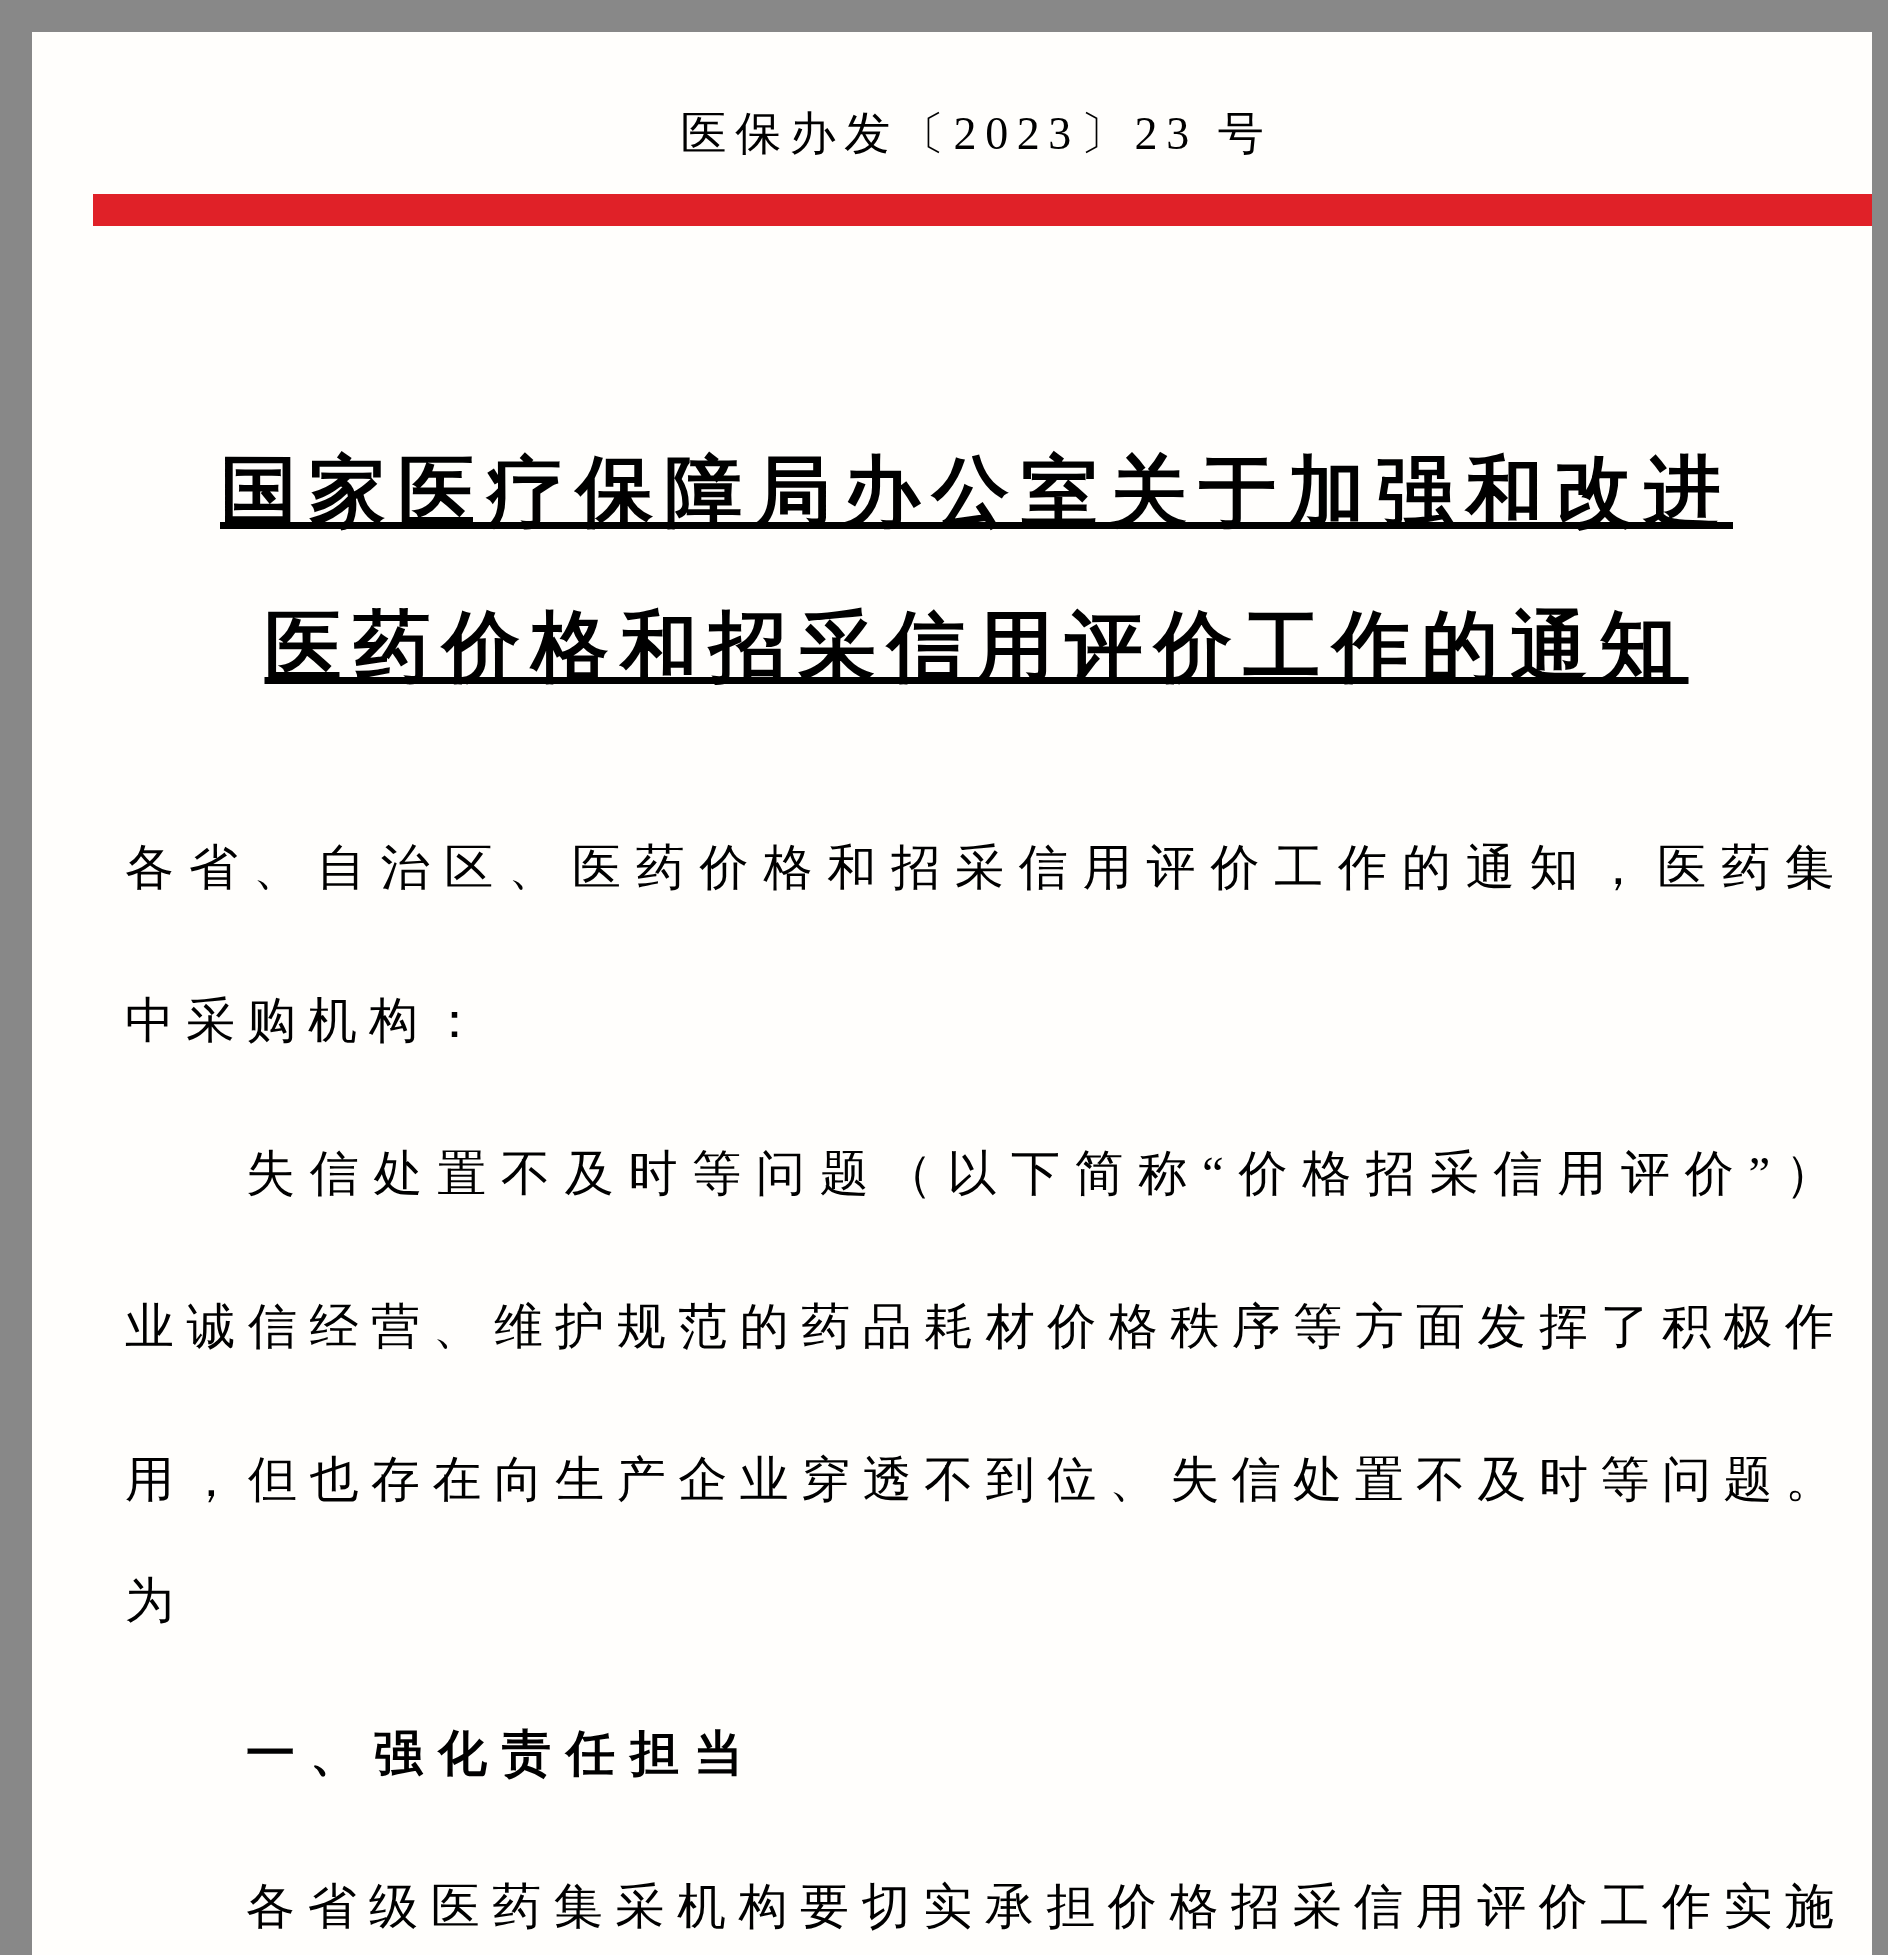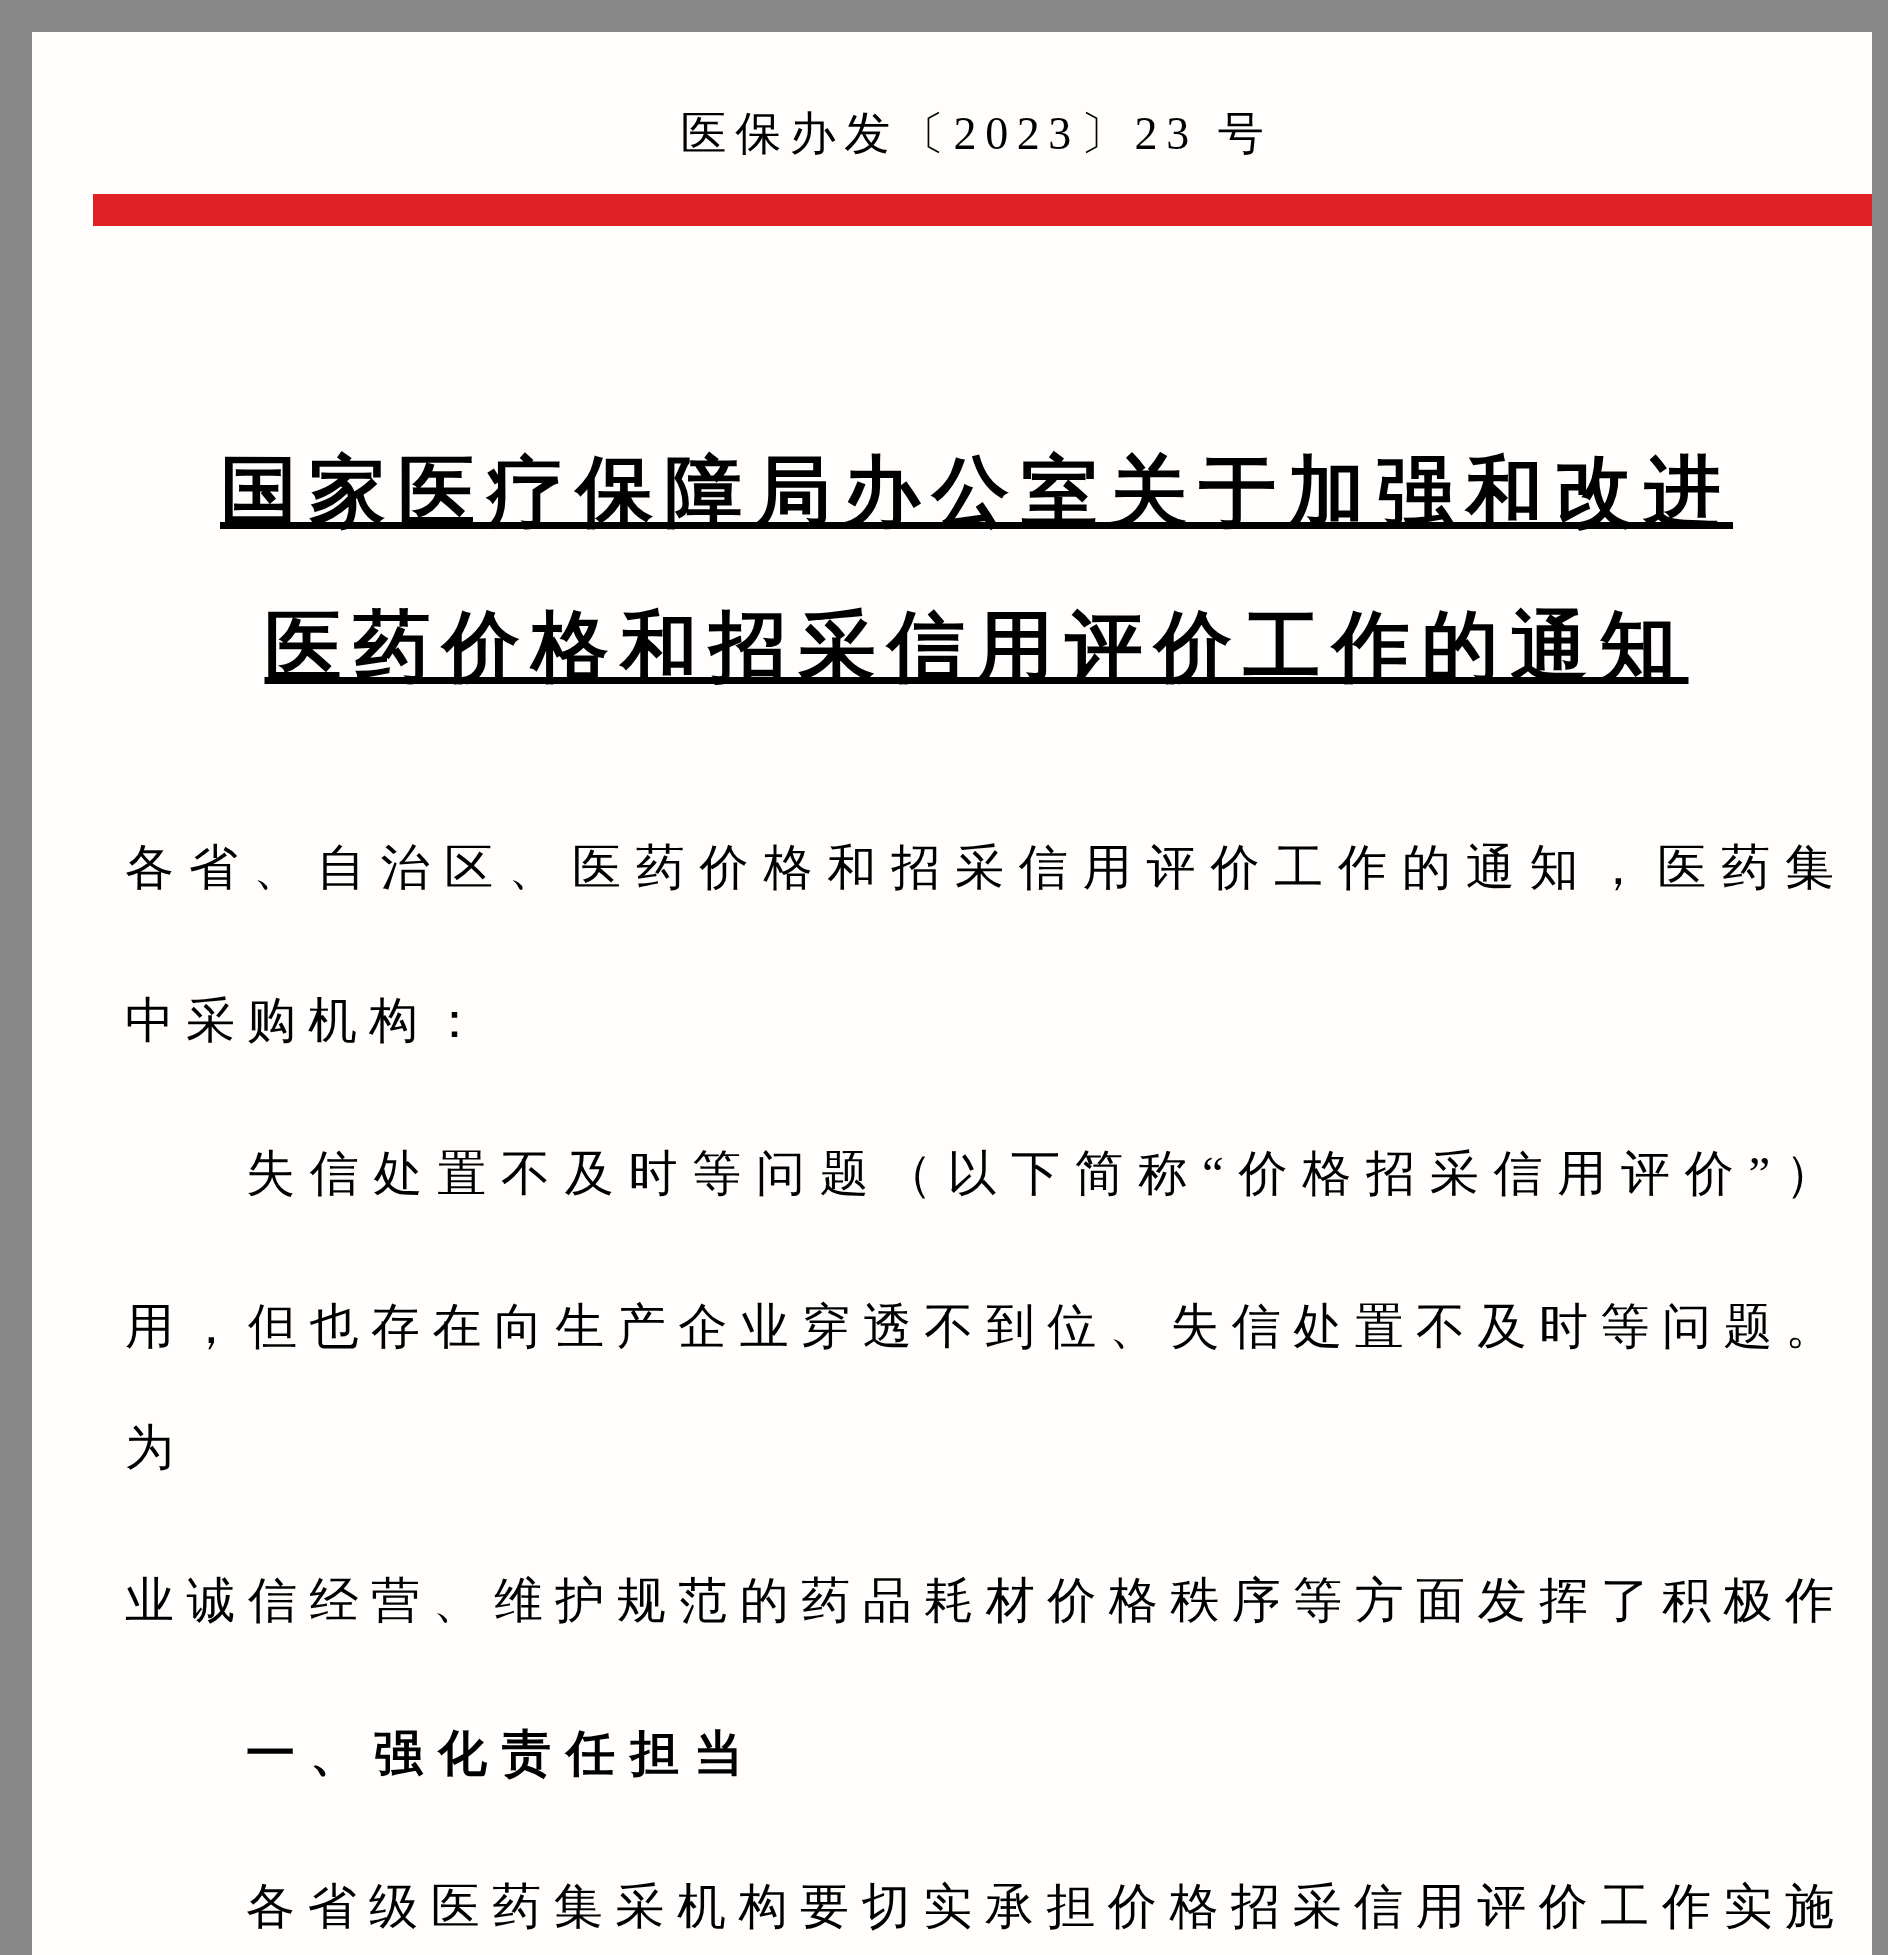--- a/index.html
+++ b/index.html
@@ -96,22 +96,22 @@
   <h1 class="title">
     <span class="title-line">国家医疗保障局办公室关于加强和改进</span>
     <span class="title-line">医药价格和招采信用评价工作的通知</span>
   </h1>
 
   <div class="body-block">
     <p class="line justify">各省、自治区、医药价格和招采信用评价工作的通知，医药集</p>
     <p class="line">中采购机构：</p>
 
     <p class="line indent justify">失信处置不及时等问题（以下简称“价格招采信用评价”）</p>
+    <p class="line justify">业诚信经营、维护规范的药品耗材价格秩序等方面发挥了积极作</p>
     <p class="line justify">用，但也存在向生产企业穿透不到位、失信处置不及时等问题。为</p>
-    <p class="line justify">业诚信经营、维护规范的药品耗材价格秩序等方面发挥了积极作</p>
 
     <p class="line indent heading">一、强化责任担当</p>
 
     <p class="line indent justify">各省级医药集采机构要切实承担价格招采信用评价工作实施</p>
   </div>
 
   <div class="page-footer">
     <span>— 1 —</span>
   </div>
 

